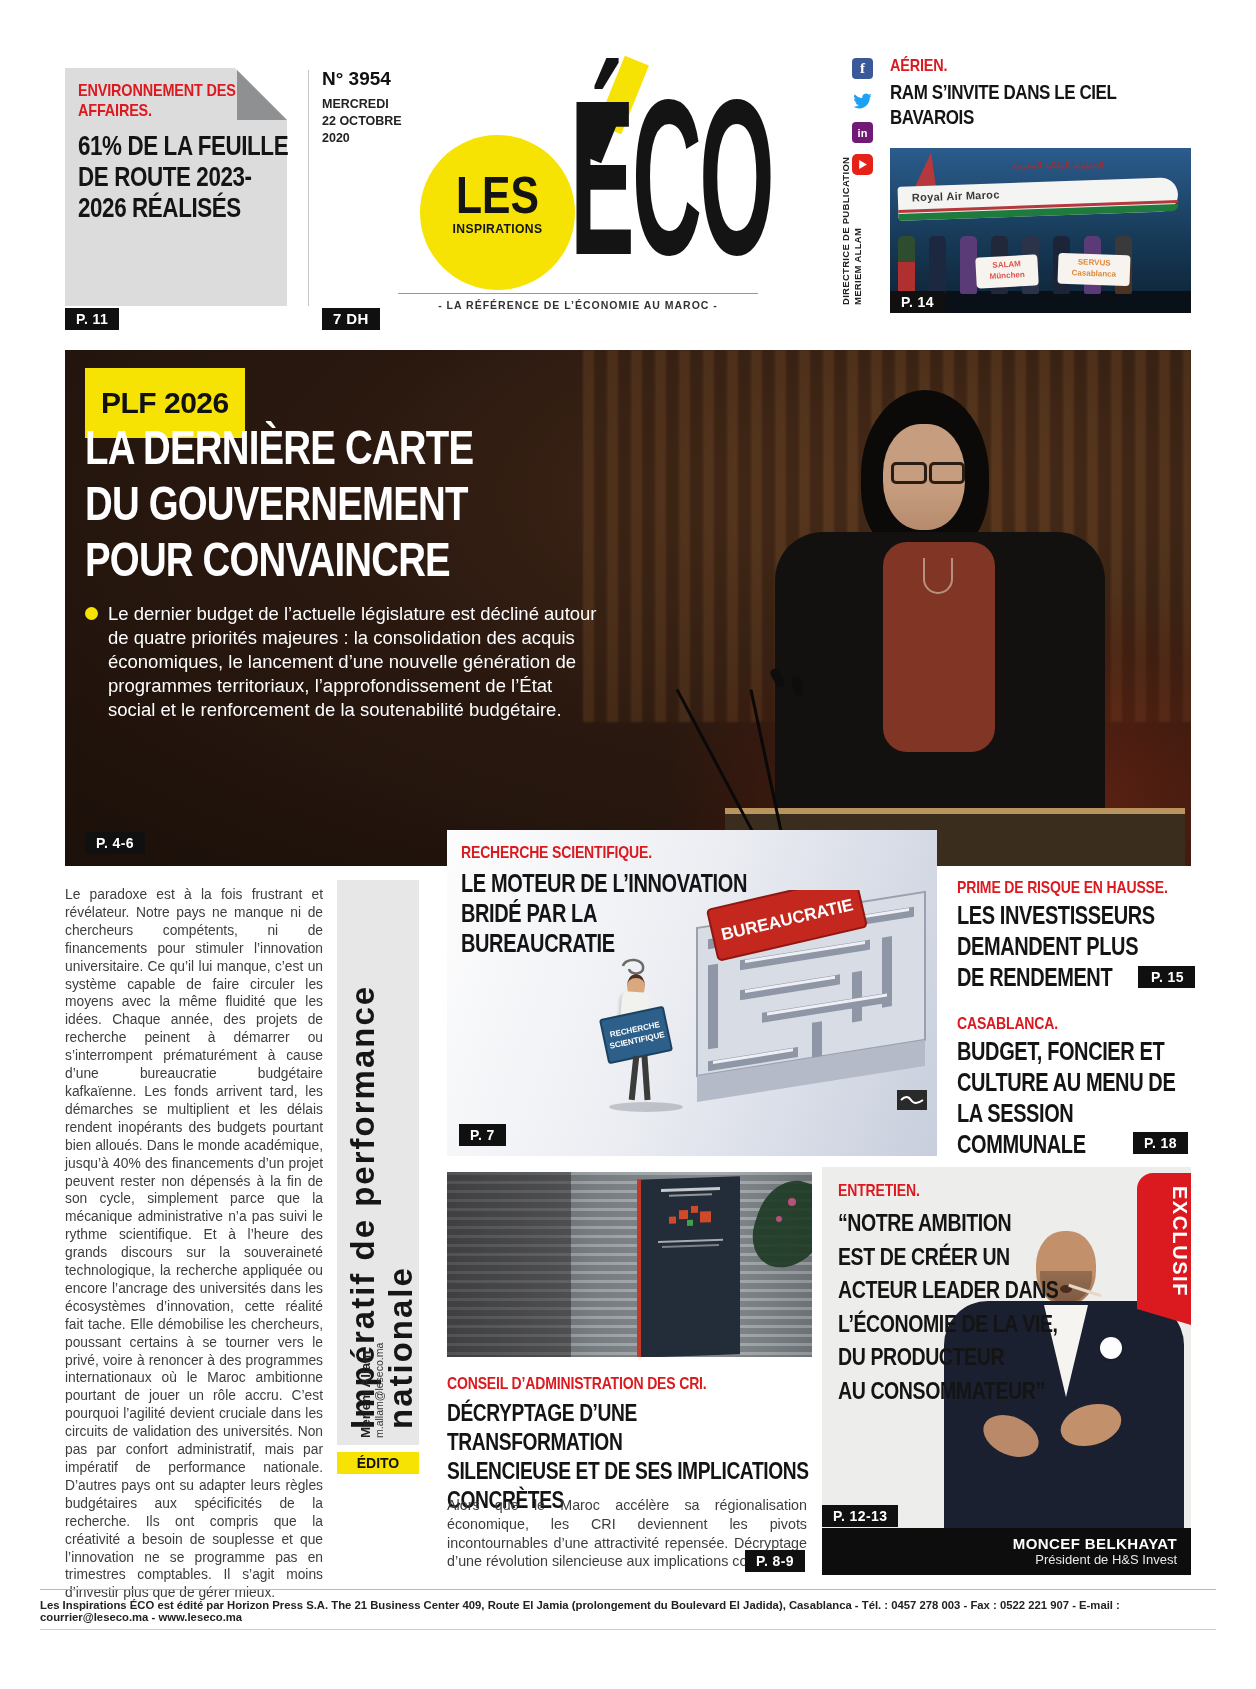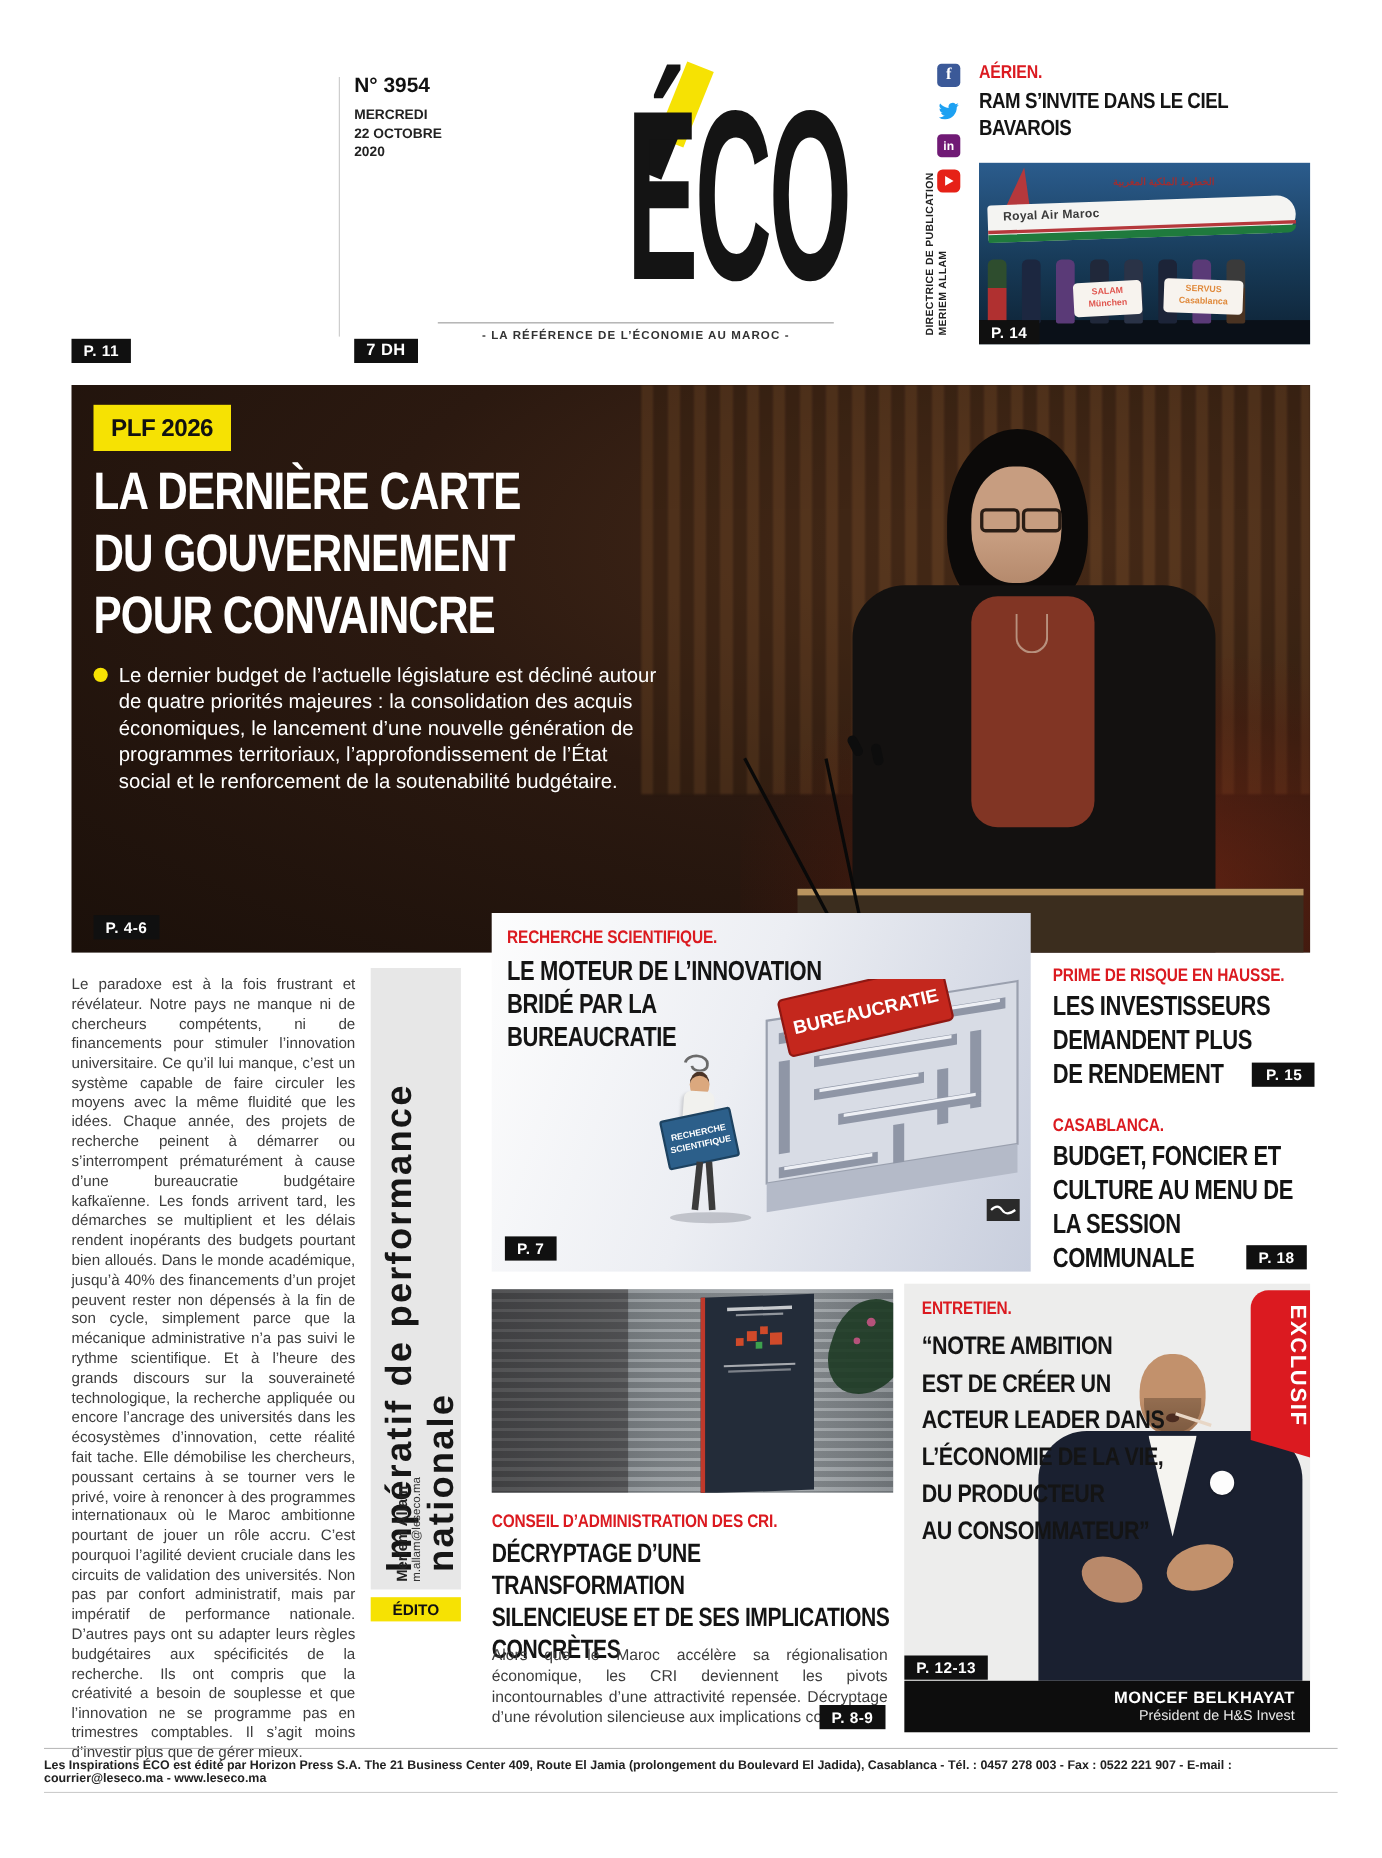--- a/index.html
+++ b/index.html
@@ -19,33 +19,46 @@
   .dot{display:inline-block;width:13px;height:13px;border-radius:50%;background:#F6E203;flex:0 0 13px;margin-top:5px;}
   .bullet{display:flex;gap:10px;margin-bottom:15px;}
   .sicon{width:21px;height:21px;margin-bottom:11px;display:flex;align-items:center;justify-content:center;}
   svg text{font-family:"Liberation Sans",sans-serif;}
 </style>
 </head>
 <body>
 
 <div class="page">
 
+  <div class="abs" style="left:65px;top:68px;width:222px;height:238px;background:#dcdcdc;">
+    <div class="abs" style="right:0;top:0;width:0;height:0;border-top:52px solid #fff;border-left:52px solid transparent;"></div>
+    <div class="abs" style="right:0;top:0;width:0;height:0;border-bottom:50px solid #8f9091;border-right:50px solid transparent;transform:translateY(2px);"></div>
+    <div class="abs kick ml cx85" style="left:13px;top:13px;font-size:17px;line-height:20px;width:220px;">ENVIRONNEMENT DES
+AFFAIRES.</div>
+    <div class="abs hl ml cx80" style="left:13px;top:62px;font-size:28px;line-height:31px;width:270px;">61% DE LA FEUILLE
+DE ROUTE 2023-
+2026 RÉALISÉS</div>
+  </div>
   <span class="pbadge" style="left:65px;top:308px;">P. 11</span>
 
   <div class="abs" style="left:308px;top:70px;width:1px;height:236px;background:#c9c9c9;"></div>
   <div class="abs" style="left:322px;top:68px;font-size:19px;font-weight:bold;">N° 3954</div>
   <div class="abs ml" style="left:322px;top:96px;font-size:12.5px;line-height:17px;font-weight:bold;color:#222;">MERCREDI
 22 OCTOBRE
 2020</div>
   <span class="pbadge" style="left:322px;top:308px;font-size:15px;">7 DH</span>
 
   <div class="abs" style="left:398px;top:40px;width:400px;height:270px;">
     <div class="abs" style="left:212px;top:18px;width:26px;height:74px;background:#F6E203;transform:rotate(22deg);"></div>
     <div class="abs" style="left:186px;top:78px;width:26px;height:42px;background:#141414;transform:rotate(22deg);"></div>
     <div class="abs hl" style="left:172px;top:28px;font-size:220px;line-height:220px;transform:scaleX(.44);transform-origin:0 0;letter-spacing:-6px;">ÉCO</div>
+    <div class="abs" style="left:22px;top:95px;width:155px;height:155px;border-radius:50%;background:#F6E203;text-align:center;">
+      <div style="margin-top:34px;font-size:52px;line-height:52px;font-weight:bold;color:#141414;transform:scaleX(.82);">LES</div>
+      <div style="font-size:13.5px;font-weight:bold;letter-spacing:.4px;color:#141414;transform:scaleX(.9);">INSPIRATIONS</div>
+    </div>
     <div class="abs" style="left:0;top:253px;width:360px;height:1px;background:#999;"></div>
     <div class="abs" style="left:0;top:259px;width:360px;text-align:center;font-size:10.5px;font-weight:bold;letter-spacing:1px;color:#333;">- LA RÉFÉRENCE DE L’ÉCONOMIE AU MAROC -</div>
   </div>
 
   <div class="abs" style="left:852px;top:58px;">
     <div class="sicon" style="background:#3b5998;border-radius:4px;color:#fff;font-weight:bold;font-size:15px;font-family:'Liberation Serif',serif;">f</div>
     <div class="sicon">
       <svg width="21" height="21" viewBox="0 0 24 24">
           <path fill="#1da1f2" d="M22.46 6c-.77.35-1.6.58-2.46.69a4.3 4.3 0 0 0 1.88-2.37 8.59 8.59 0 0 1-2.72 1.04 4.28 4.28 0 0 0-7.29 3.9A12.14 12.14 0 0 1 3.06 4.8a4.28 4.28 0 0 0 1.32 5.71c-.7-.02-1.36-.21-1.93-.53v.05a4.28 4.28 0 0 0 3.43 4.19c-.63.17-1.3.2-1.94.07a4.28 4.28 0 0 0 4 2.97A8.58 8.58 0 0 1 1.6 19.1a12.1 12.1 0 0 0 6.56 1.92c7.88 0 12.2-6.53 12.2-12.2v-.56A8.7 8.7 0 0 0 22.46 6z"></path>
         </svg>
@@ -103,21 +116,21 @@
       <div style="position:absolute;left:10px;top:142px;width:330px;height:334px;background:#131110;border-radius:48px 48px 0 0;"></div>
       <div style="position:absolute;left:118px;top:152px;width:112px;height:210px;background:#813524;border-radius:24px;"></div>
       <div style="position:absolute;left:158px;top:168px;width:26px;height:34px;border:2px solid rgba(230,220,200,.55);border-top:none;border-radius:0 0 16px 16px;"></div>
       <div style="position:absolute;left:-40px;bottom:0;width:460px;height:52px;background:#3b2d1e;border-top:6px solid #b9945f;"></div>
     </div>
     <div class="abs" style="left:648px;top:330px;width:3px;height:160px;background:#090909;transform:rotate(-28deg);"></div>
     <div class="abs" style="left:708px;top:318px;width:9px;height:20px;background:#0d0d0d;border-radius:5px;transform:rotate(-28deg);"></div>
     <div class="abs" style="left:700px;top:338px;width:3px;height:150px;background:#090909;transform:rotate(-12deg);"></div>
     <div class="abs" style="left:728px;top:326px;width:9px;height:20px;background:#0d0d0d;border-radius:5px;transform:rotate(-12deg);"></div>
 
-    <span class="abs ybadge" style="left:20px;top:18px;font-size:22px;line-height:30px;padding:6px 16px;letter-spacing:-.5px;">PLF 2026</span>
+    <span class="abs ybadge" style="left:20px;top:18px;font-size:30px;line-height:30px;padding:20px 16px;letter-spacing:-.5px;">PLF 2026</span>
     <div class="abs hl ml cx80" style="left:20px;top:70px;font-size:48px;line-height:56px;width:640px;color:#fff;letter-spacing:-1px;">LA DERNIÈRE CARTE
 DU GOUVERNEMENT
 POUR CONVAINCRE</div>
     <div class="abs" style="left:20px;top:252px;width:512px;color:#fff;">
       <div class="bullet">
         <span class="dot"></span>
         <span style="font-size:18.5px;line-height:24px;">Le dernier budget de l’actuelle législature est décliné autour de quatre priorités majeures : la consolidation des acquis économiques, le lancement d’une nouvelle génération de programmes territoriaux, l’approfondissement de l’État social et le renforcement de la soutenabilité budgétaire.</span>
       </div>
     </div>
     <span class="pbadge" style="left:20px;top:482px;">P. 4-6</span>

